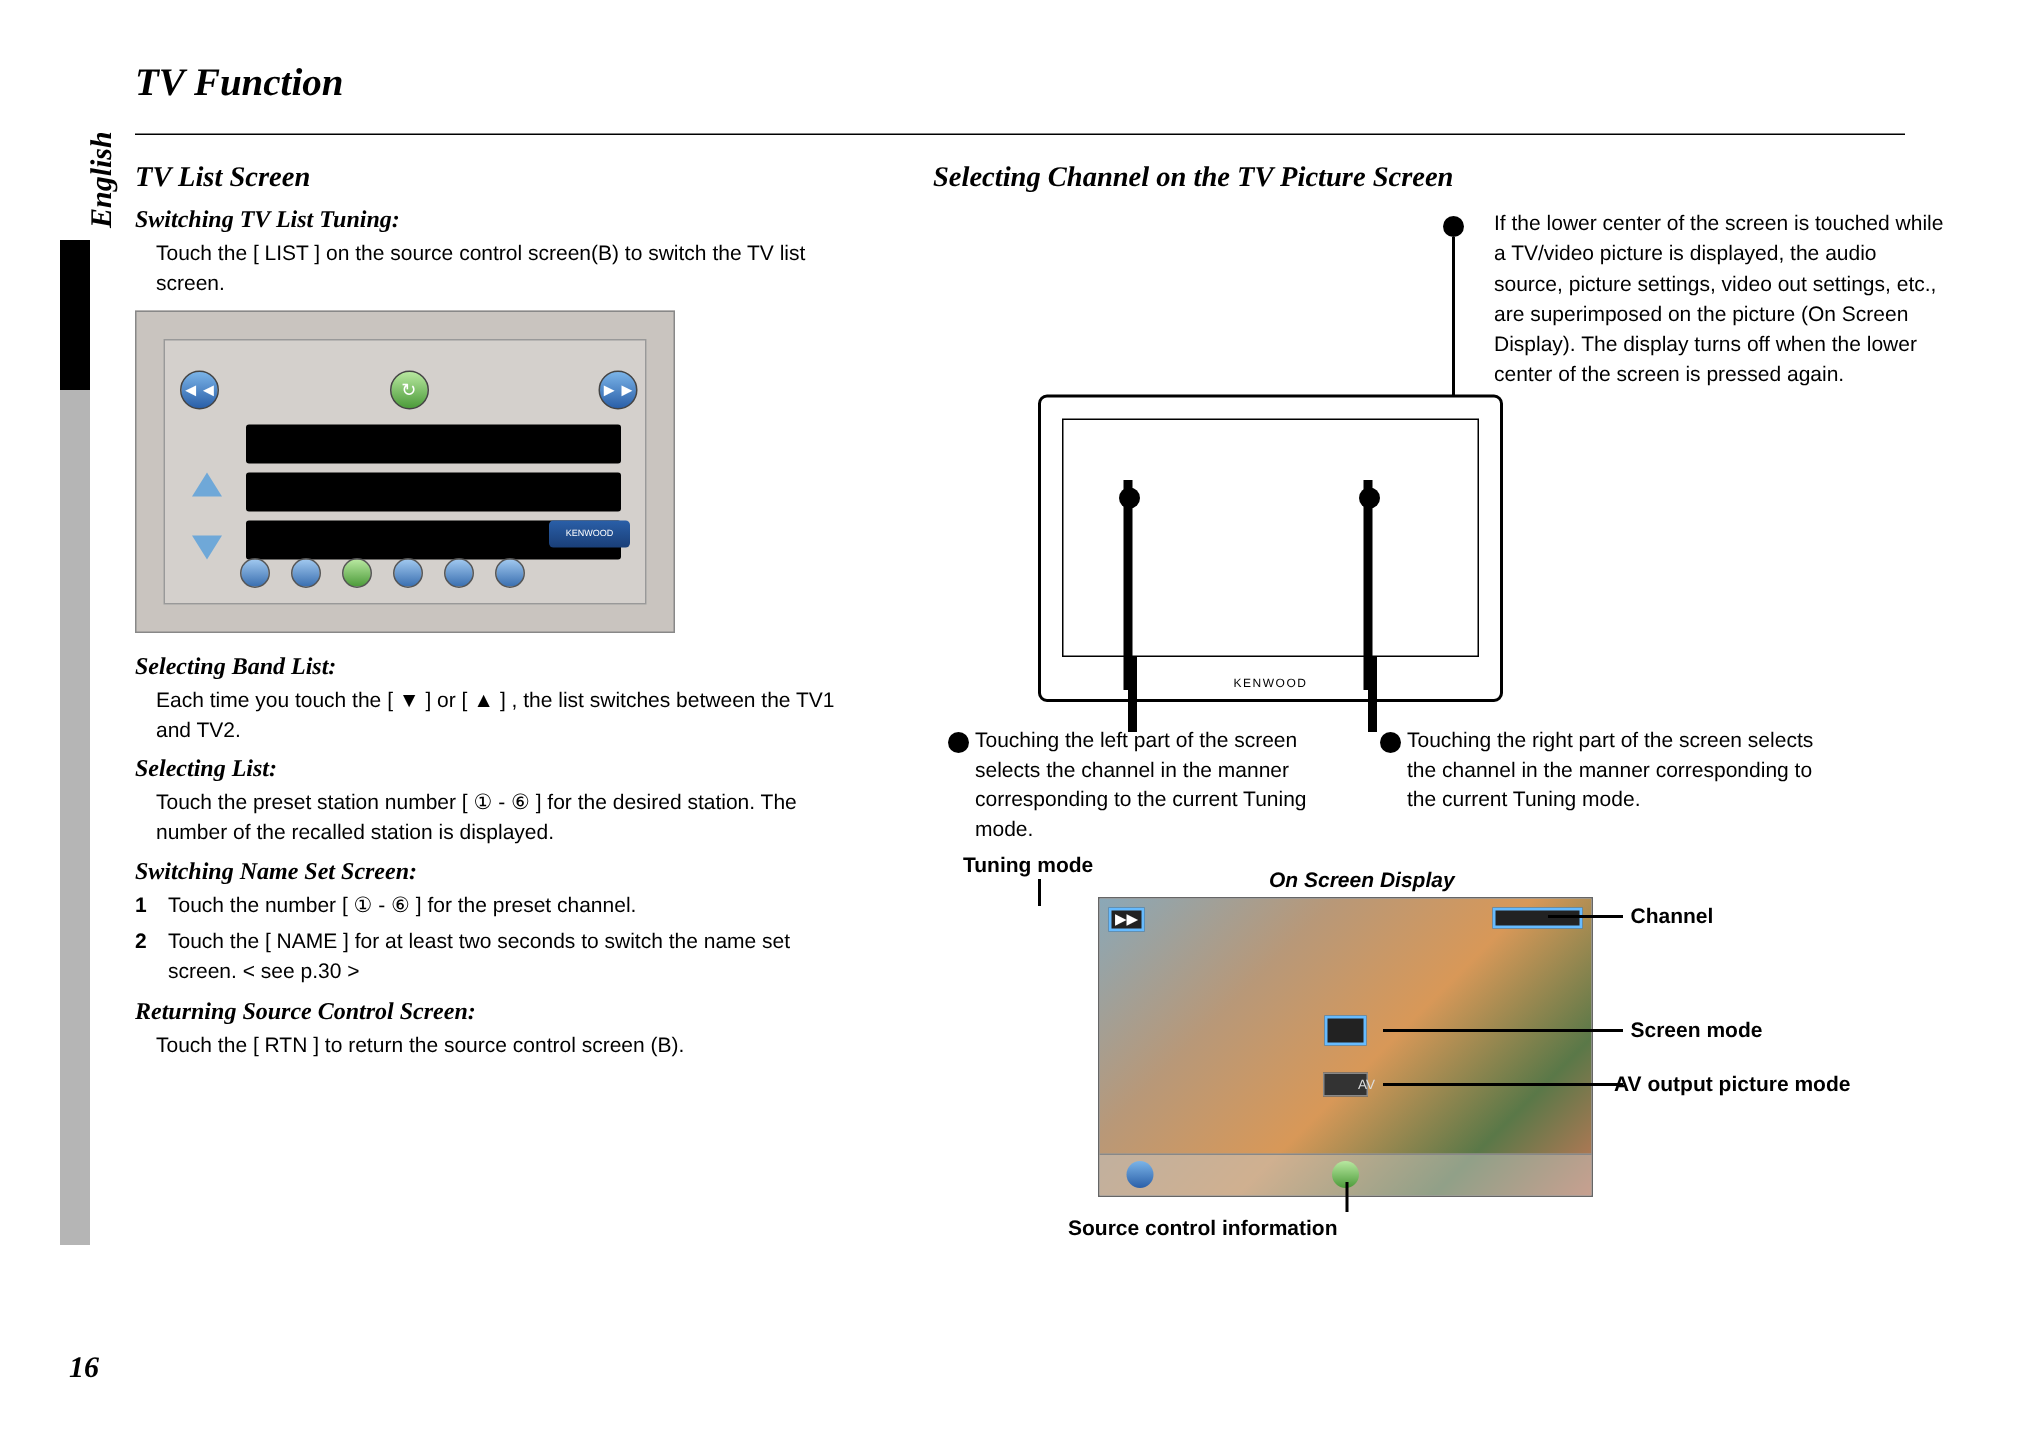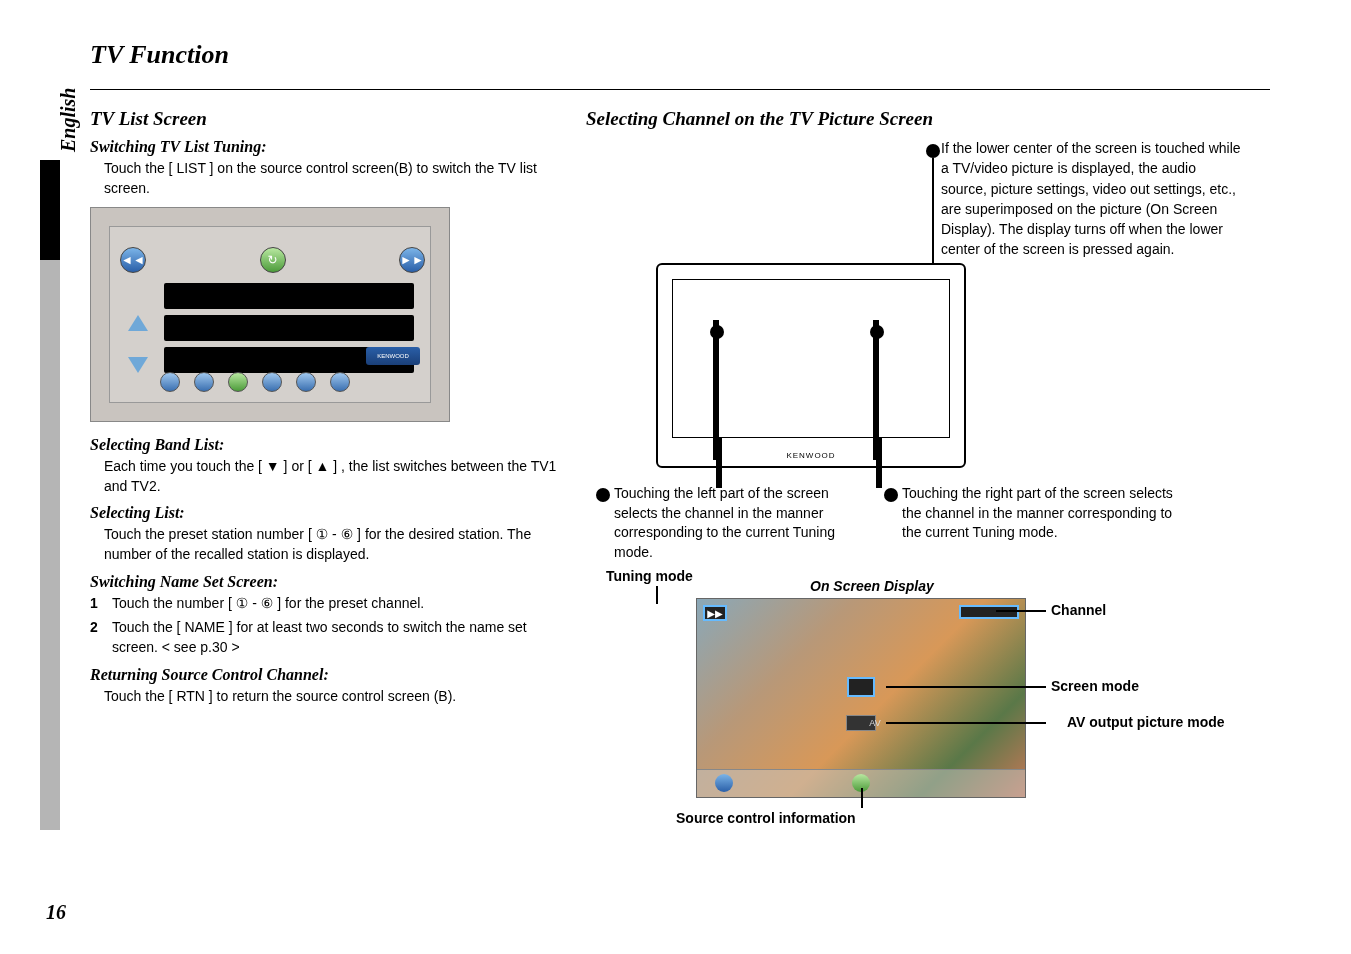--- a/index.html
+++ b/index.html
@@ -37,21 +37,21 @@
   }
   .sidebar-gray { position:absolute; left:40px; top:260px; width:20px; height:570px; background:#b5b5b5;}
   .title {
     font-family: "Times New Roman", serif;
     font-style: italic;
     font-weight: bold;
     font-size: 26px;
     margin-bottom: 19px;
   }
   .hr { border: none; border-top: 1px solid #000; margin-bottom: 18px; }
-  .cols { display: flex; gap: 16px; }
+  .cols { display: flex; gap: 52px; }
   .col { flex: 1; }
   .h2 {
     font-family: "Times New Roman", serif;
     font-style: italic;
     font-weight: bold;
     font-size: 19px;
     margin-bottom: 6px;
   }
   .h3 {
     font-family: "Times New Roman", serif;
@@ -82,21 +82,21 @@
   .roundbtn { width:26px; height:26px; border-radius:50%; background:linear-gradient(#7bb4e8,#2a5fa8); border:1px solid #444; display:flex; align-items:center; justify-content:center; color:#fff; font-size:12px;}
   .tri-up { width:0; height:0; border-left:10px solid transparent; border-right:10px solid transparent; border-bottom:16px solid #6fa8d8; position:absolute; left:18px; top:88px;}
   .tri-dn { width:0; height:0; border-left:10px solid transparent; border-right:10px solid transparent; border-top:16px solid #6fa8d8; position:absolute; left:18px; top:130px;}
   .blackbar { position:absolute; background:#000; height:26px; left:54px; width:250px; border-radius:2px;}
   .dots { position:absolute; left:50px; bottom:10px; display:flex; gap:14px;}
   .dot { width:20px; height:20px; border-radius:50%; background:linear-gradient(#a0c8ef,#3a6fb0); border:1px solid #555;}
   .dot.g { background:linear-gradient(#b8e8a0,#4c9b3a);}
   .kenwood-badge { position:absolute; right:10px; top:120px; width:54px; height:18px; background:linear-gradient(#2a5fa8,#1a3f78); border-radius:3px; color:#fff; font-size:6px; display:flex; align-items:center; justify-content:center;}
 
   .col-right { position: relative; }
-  .intro { font-size:14px; line-height:1.45; position:absolute; left:355px; top:30px; width:300px;}
+  .intro { font-size:14px; line-height:1.45; position:absolute; left:374px; top:30px; width:300px;}
   .tv-outline {
     position:absolute; left:70px; top:155px; width:310px; height:205px;
     border:2px solid #000; border-radius:6px; background:#fff;
   }
   .tv-inner { position:absolute; left:14px; top:14px; right:14px; bottom:28px; border:1px solid #000; }
   .tv-brand { position:absolute; left:50%; bottom:6px; transform:translateX(-50%); font-size:8px; letter-spacing:1px;}
   .blob { width:14px; height:14px; border-radius:50%; background:#000; position:absolute;}
   .desc { font-size:14px; line-height:1.4; position:absolute; }
   .label-b { font-weight:bold; font-size:14px; position:absolute;}
 
@@ -167,21 +167,21 @@
       <div class="h3">Switching Name Set Screen:</div>
       <div class="step">
         <div class="num">1</div>
         <div class="txt">Touch the number  [ ① - ⑥ ] for the preset channel.</div>
       </div>
       <div class="step">
         <div class="num">2</div>
         <div class="txt">Touch the [ NAME ]  for at least two seconds to switch the name set screen. &lt; see p.30 &gt;</div>
       </div>
 
-      <div class="h3">Returning Source Control Channel:</div>
+      <div class="h3">Returning Source Control Screen:</div>
       <div class="body">Touch the [ RTN ] to return the source control screen (B).</div>
     </div>
 
     <div class="col col-right">
       <div class="h2">Selecting Channel on the TV Picture Screen</div>
 
       <div class="intro">If the lower center of the screen is touched while a TV/video picture is displayed, the audio source, picture settings, video out settings, etc., are superimposed on the picture (On Screen Display). The display turns off when the lower center of the screen is pressed again.</div>
 
       <div class="blob" style="left:340px; top:36px"></div>
       <div class="leadv" style="left:346px; top:50px; height:120px"></div>
@@ -220,21 +220,21 @@
         </div>
       </div>
 
       <div class="lead" style="left:410px; top:502px; width:50px"></div>
       <div class="label-b" style="left:465px; top:494px">Channel</div>
 
       <div class="lead" style="left:300px; top:578px; width:160px"></div>
       <div class="label-b" style="left:465px; top:570px">Screen mode</div>
 
       <div class="lead" style="left:300px; top:614px; width:160px"></div>
-      <div class="label-b" style="left:481px; top:606px; width:160px">AV output picture mode</div>
+      <div class="label-b" style="left:454px; top:606px; width:160px">AV output picture mode</div>
 
       <div class="leadv" style="left:275px; top:680px; height:20px"></div>
       <div class="label-b" style="left:90px; top:702px">Source control information</div>
     </div>
   </div>
 </div>
 
 <div class="pagenum">16</div>
 
 </body></html>

